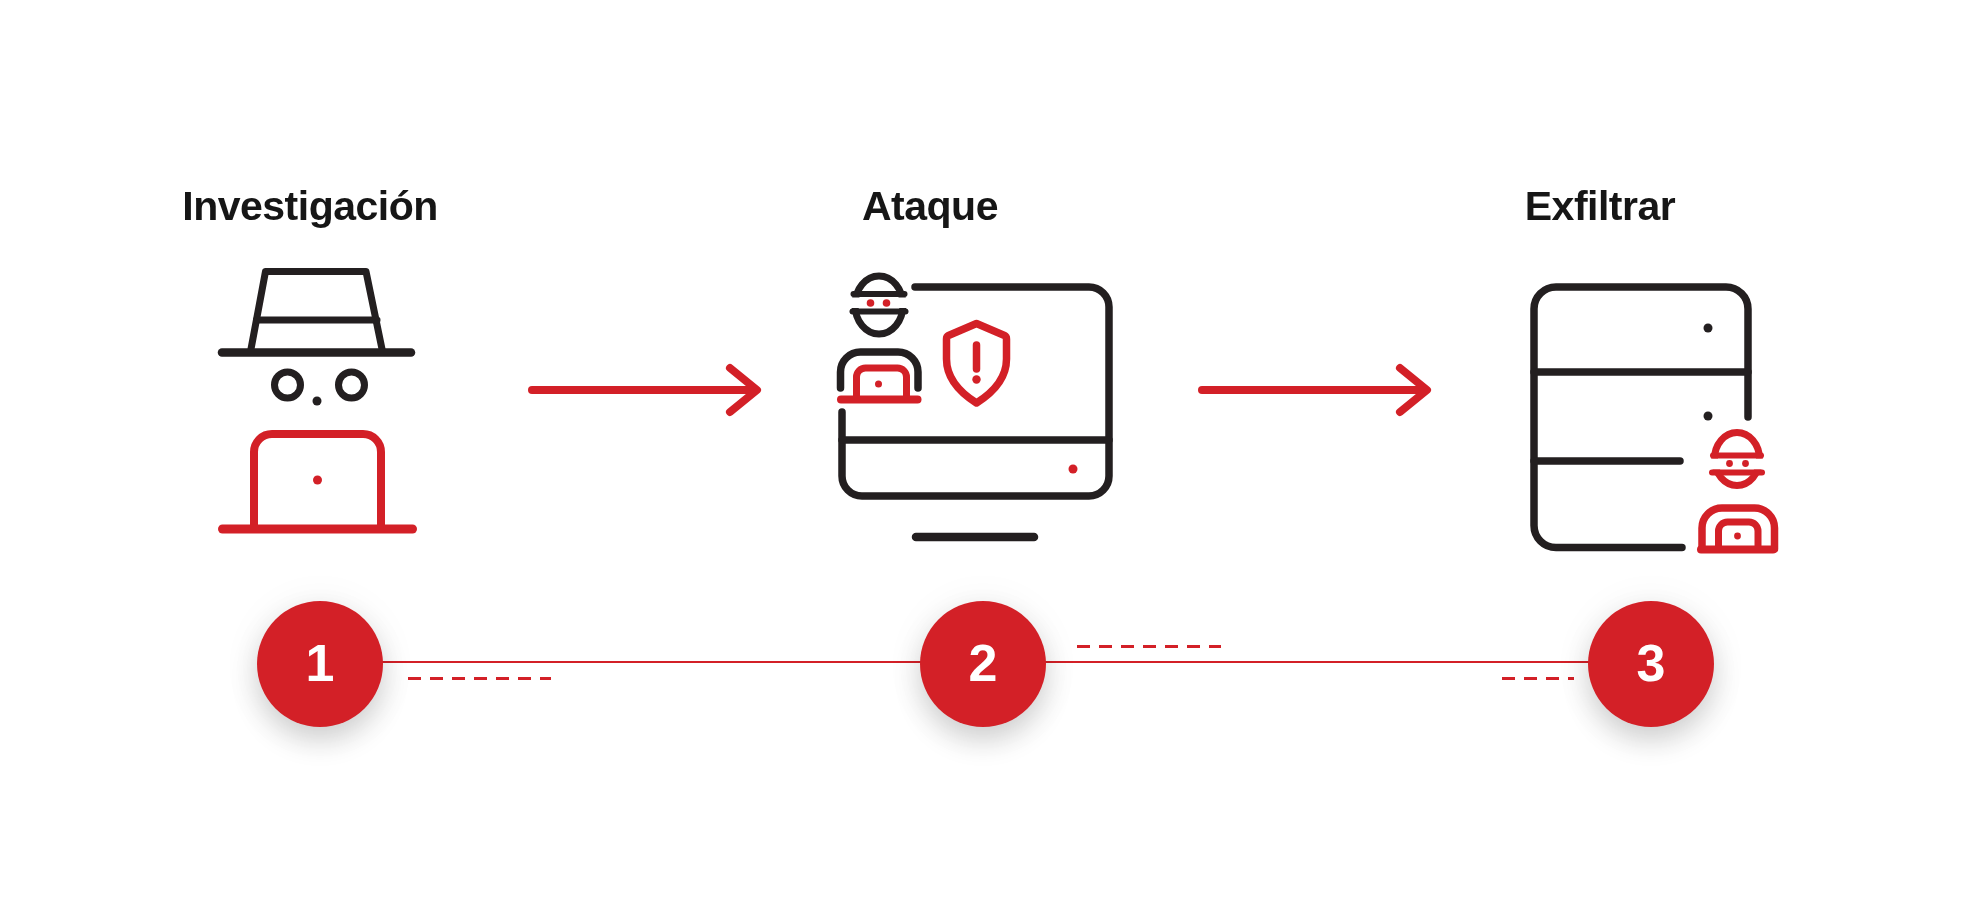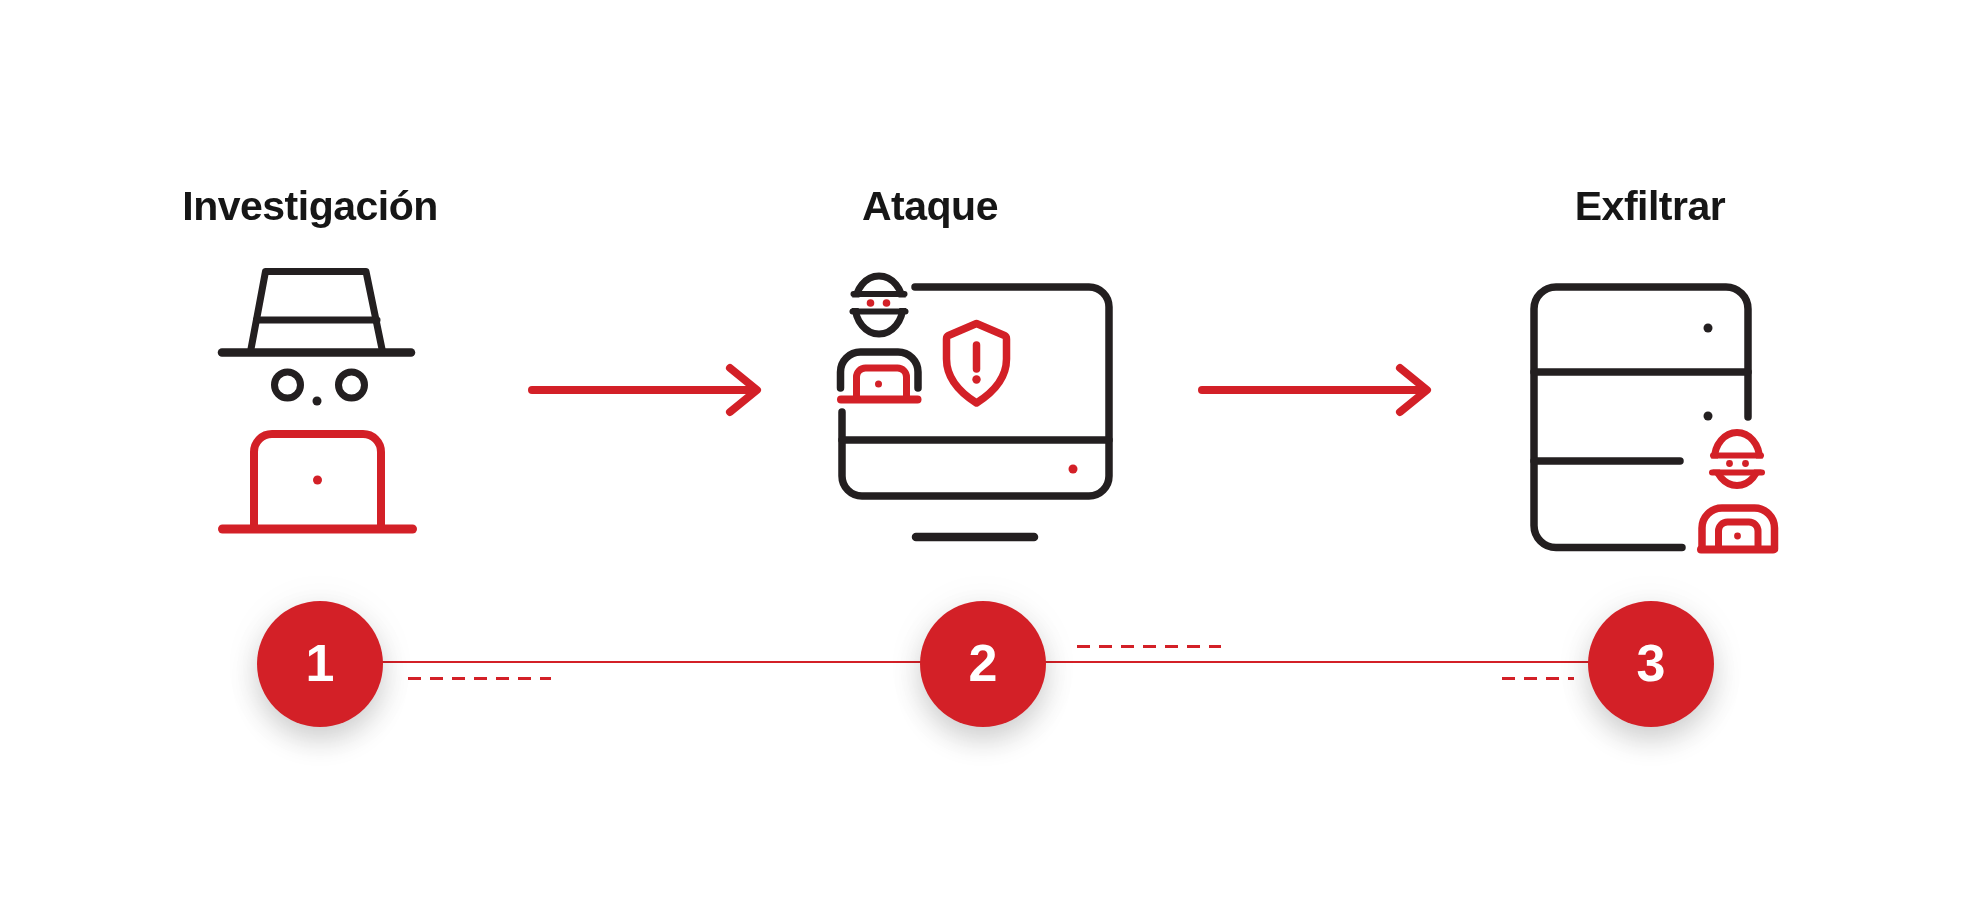--- a/index.html
+++ b/index.html
@@ -54,21 +54,21 @@
     color:#fff;font-size:52px;font-weight:700;line-height:1;padding-bottom:2px;
   }
 </style>
 </head>
 <body>
 
 <div class="canvas">
 
   <div class="step-title" style="left:310px">Investigación</div>
   <div class="step-title" style="left:930px">Ataque</div>
-  <div class="step-title" style="left:1650px">Exfiltrar</div>
+  <div class="step-title" style="left:1600px">Exfiltrar</div>
 
   <svg class="icon-svg" style="left:205px;top:258px" width="220" height="284" viewBox="205 258 220 284">
     <g>
       <path class="sb nf" stroke-width="7" d="M 251,349 L 265.5,271.5 H 366 L 382,349"></path>
       <path class="sb nf" stroke-width="7" d="M 256.5,320 H 377"></path>
       <path class="sb nf" stroke-width="8.5" d="M 222,352.5 H 411"></path>
     </g>
     <g>
       <circle class="sb nf" stroke-width="7" cx="287.5" cy="385" r="13"></circle>
       <circle class="sb nf" stroke-width="7" cx="351.5" cy="385" r="13"></circle>

